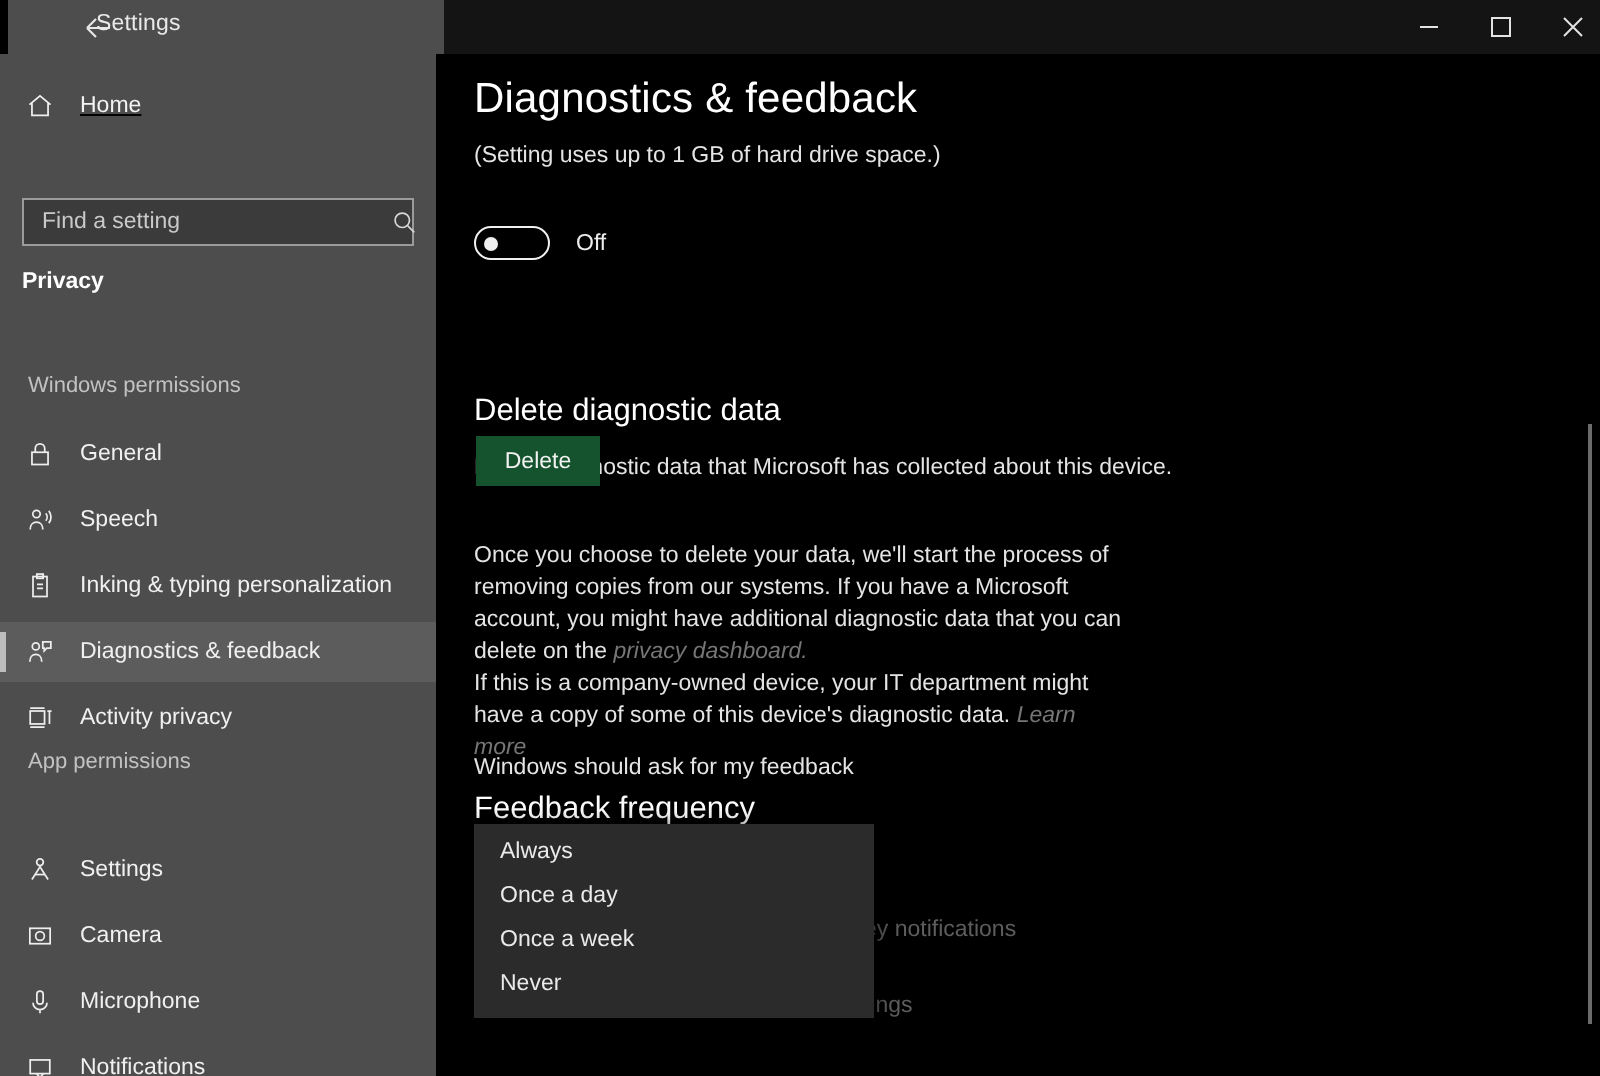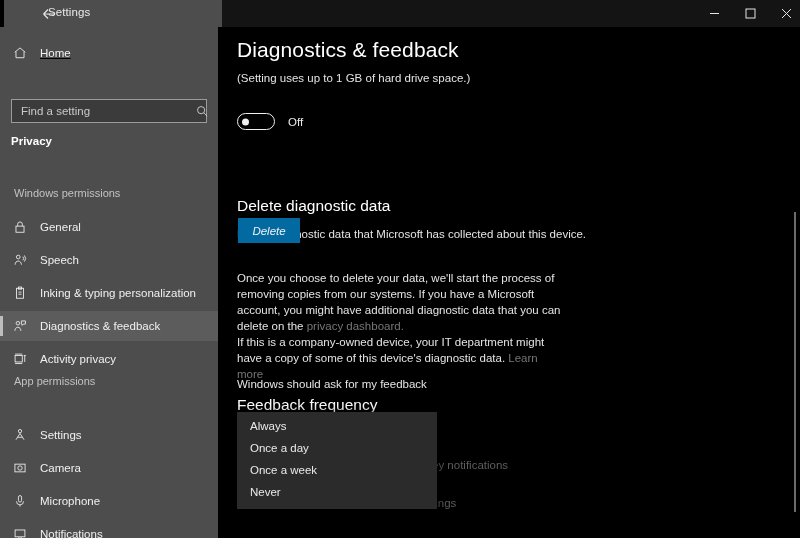--- a/index.html
+++ b/index.html
@@ -52,25 +52,25 @@
   .toggle-row{position:absolute;left:19px;top:86px;display:flex;align-items:center;gap:13px;}
   .toggle{width:38px;height:17px;border:1.3px solid #f0f0f0;border-radius:9px;background:transparent;
     position:relative;cursor:pointer;box-sizing:border-box;}
   .toggle .knob{position:absolute;left:4px;top:50%;transform:translateY(-50%);
     width:7px;height:7px;border-radius:50%;background:#f0f0f0;}
   .toggle-lbl{color:#ebebeb;font-size:11.5px;}
 
   .btn{display:inline-flex;align-items:center;justify-content:center;
     font-family:"Liberation Sans",sans-serif;font-size:11.5px;border:1px solid transparent;cursor:pointer;}
   .btn-ddv{position:absolute;left:238px;top:113px;width:142px;height:23px;background:#2b2b2b;color:#6e6e6e;cursor:default;}
-  .btn-delete{position:absolute;left:238px;top:218px;width:60px;height:23px;background:#0369a1;color:#f2f2f2;font-style:italic;}
+  .btn-delete{position:absolute;left:238px;top:218px;width:60px;height:23px;background:#14532d;color:#f2f2f2;}
 
   .m-h2{position:absolute;left:19px;color:#ffffff;font-size:15.5px;}
   .m-p{position:absolute;left:19px;color:#e4e4e4;font-size:11.5px;line-height:16px;}
-  .lnk{color:#767676;}
+  .lnk{color:#767676;font-style:italic;}
 
   .bg-lnk{position:absolute;color:#5d5d5d;font-size:11.5px;}
 
   
   .dd-label{position:absolute;left:19px;top:378px;color:#e4e4e4;font-size:11.5px;}
   .dropdown{position:absolute;left:5px;top:412px;width:200px;background:#2b2b2b;
     box-shadow:0 2px 10px rgba(0,0,0,.8);padding:3px 0 6px 0;}
   .dd-item{height:22px;display:flex;align-items:center;padding:0 0 0 13px;
     color:#eaeaea;font-size:11.5px;cursor:pointer;}
   .dd-item.active{background:#1c1c1c;}

